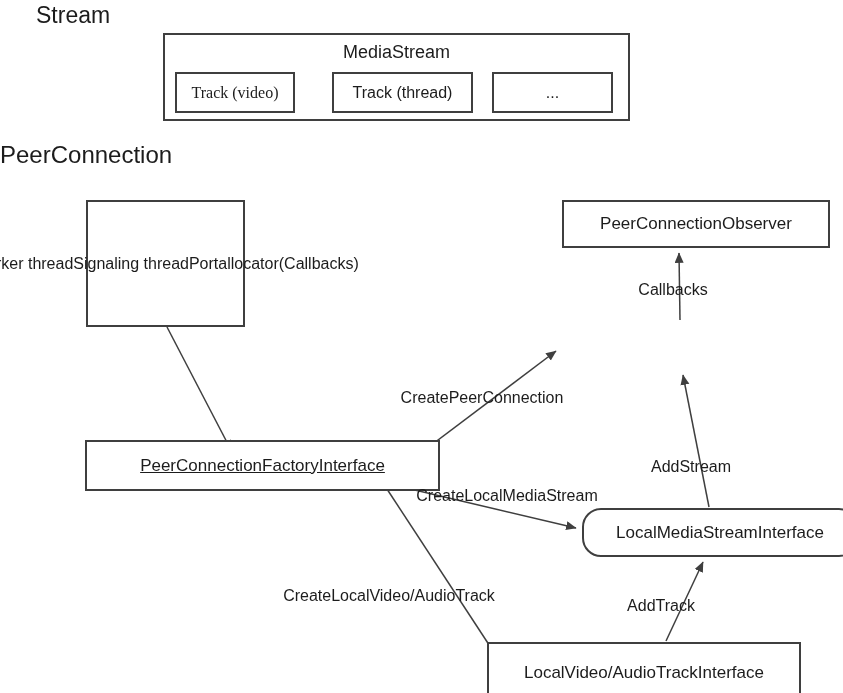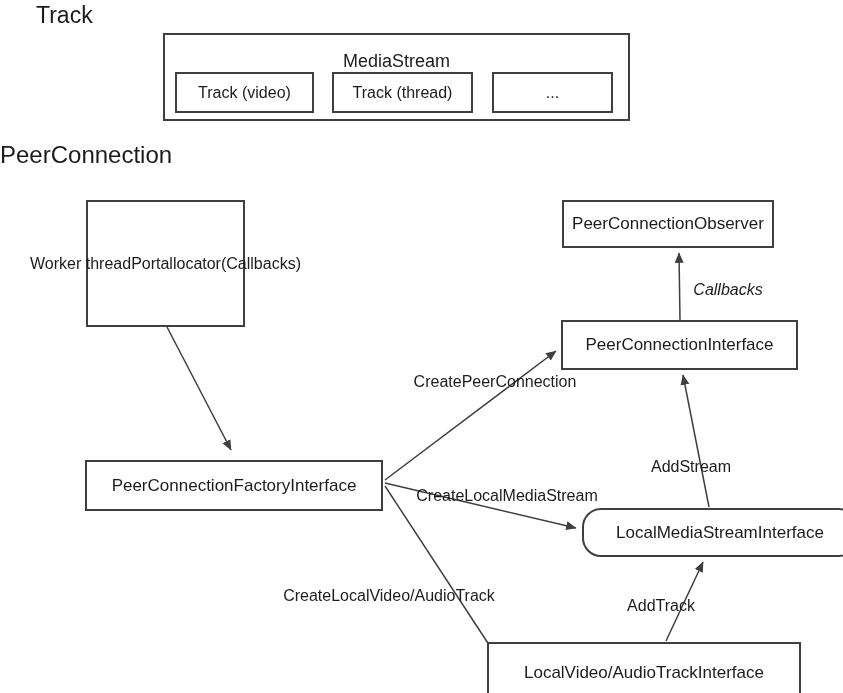--- a/index.html
+++ b/index.html
@@ -31,58 +31,58 @@
     align-items: center;
     justify-content: center;
     text-align: center;
     font-size: 17px;
     white-space: nowrap;
   }
 
   
   #mediastream-box { left: 163px; top: 33px; width: 467px; height: 88px; display: block; }
   #mediastream-title {
-    margin-top: 16px;
+    margin-top: 7px;
     text-align: center;
     font-size: 18px;
   }
   .track-box {
     position: absolute;
     box-sizing: border-box;
     border: 2px solid #3f3f3f;
     background: #ffffff;
     display: flex;
     align-items: center;
     justify-content: center;
     font-size: 16px;
     height: 41px;
     top: 37px;
   }
-  #track-video-box { left: 10px;  width: 139px; }
+  #track-video-box { left: 10px;  width: 120px; font-family: Liberation Serif, serif; }
   #track-audio-box { left: 167px; width: 141px; }
   #track-more-box  { left: 327px; width: 121px; }
 
   
   #worker-box   { left: 86px;  top: 200px; width: 159px; height: 127px; font-size: 16px; line-height: 23px; flex-direction: row; }
-  #observer-box { left: 562px; top: 200px; width: 212px; height: 48px; }
+  #observer-box { left: 562px; top: 200px; width: 268px; height: 48px; }
   #pci-box      { left: 561px; top: 320px; width: 237px; height: 50px; }
-  #pcf-box      { left: 85px;  top: 460px; width: 298px; height: 51px; }
+  #pcf-box      { left: 85px;  top: 440px; width: 355px; height: 51px; text-decoration: underline; }
   #lms-box      { left: 582px; top: 508px; width: 276px; height: 49px; border-radius: 19px; }
   #lvat-box     { left: 487px; top: 642px; width: 314px; height: 61px; }
 
   .edge-label {
     position: absolute;
     transform: translate(-50%, -50%);
     font-size: 16px;
     white-space: nowrap;
     color: #1c1c1c;
   }
   #label-create-factory            { left: 255px; top: 409px; }
-  #label-create-peer-connection    { left: 482px; top: 382px; margin-left: 13px; }
-  #label-callbacks                 { left: 728px; top: 290px; font-style: italic; }
+  #label-create-peer-connection    { left: 482px; top: 398px; }
+  #label-callbacks                 { left: 673px; top: 290px; }
   #label-add-stream                { left: 691px; top: 447px; margin-top: 20px; }
   #label-create-local-media-stream { left: 507px; top: 496px; }
   #label-create-local-track        { left: 389px; top: 596px; }
   #label-add-track                 { left: 661px; top: 606px; text-align: center; }
 
   #arrow-layer {
     position: absolute;
     left: 0; top: 0;
     width: 843px; height: 693px;
   }
@@ -104,40 +104,40 @@
     </defs>
     <line x1="167" y1="327" x2="231" y2="450" marker-end="url(#arrowhead)"></line>
     <line x1="385" y1="480" x2="556" y2="351" marker-end="url(#arrowhead)"></line>
     <line x1="680" y1="320" x2="679" y2="253" marker-end="url(#arrowhead)"></line>
     <line x1="709" y1="507" x2="683" y2="375" marker-end="url(#arrowhead)"></line>
     <line x1="385" y1="483" x2="576" y2="528" marker-end="url(#arrowhead)"></line>
     <line x1="385" y1="486" x2="499" y2="660" marker-end="url(#arrowhead)"></line>
     <line x1="666" y1="641" x2="703" y2="562" marker-end="url(#arrowhead)"></line>
   </svg>
 
-  <div class="heading" id="stream-heading">Track</div>
+  <div class="heading" id="stream-heading">Stream</div>
 
   <div class="box" id="mediastream-box">
     <div id="mediastream-title">MediaStream</div>
     <div class="track-box" id="track-video-box">Track (video)</div>
     <div class="track-box" id="track-audio-box">Track (thread)</div>
     <div class="track-box" id="track-more-box">...</div>
   </div>
 
   <div class="heading" id="peerconnection-heading">PeerConnection</div>
 
   <div class="box" id="worker-box">
     <div>Worker thread</div>
+    <div>Signaling thread</div>
     <div>Portallocator</div>
     <div>(Callbacks)</div>
   </div>
 
   <div class="box" id="observer-box">PeerConnectionObserver</div>
 
-  <div class="box" id="pci-box">PeerConnectionInterface</div>
 
   <div class="box" id="pcf-box">PeerConnectionFactoryInterface</div>
 
   <div class="box" id="lms-box">LocalMediaStreamInterface</div>
 
   <div class="box" id="lvat-box">LocalVideo/AudioTrackInterface</div>
 
   <div class="edge-label" id="label-create-peer-connection">CreatePeerConnection</div>
   <div class="edge-label" id="label-callbacks">Callbacks</div>
   <div class="edge-label" id="label-add-stream">AddStream</div>

